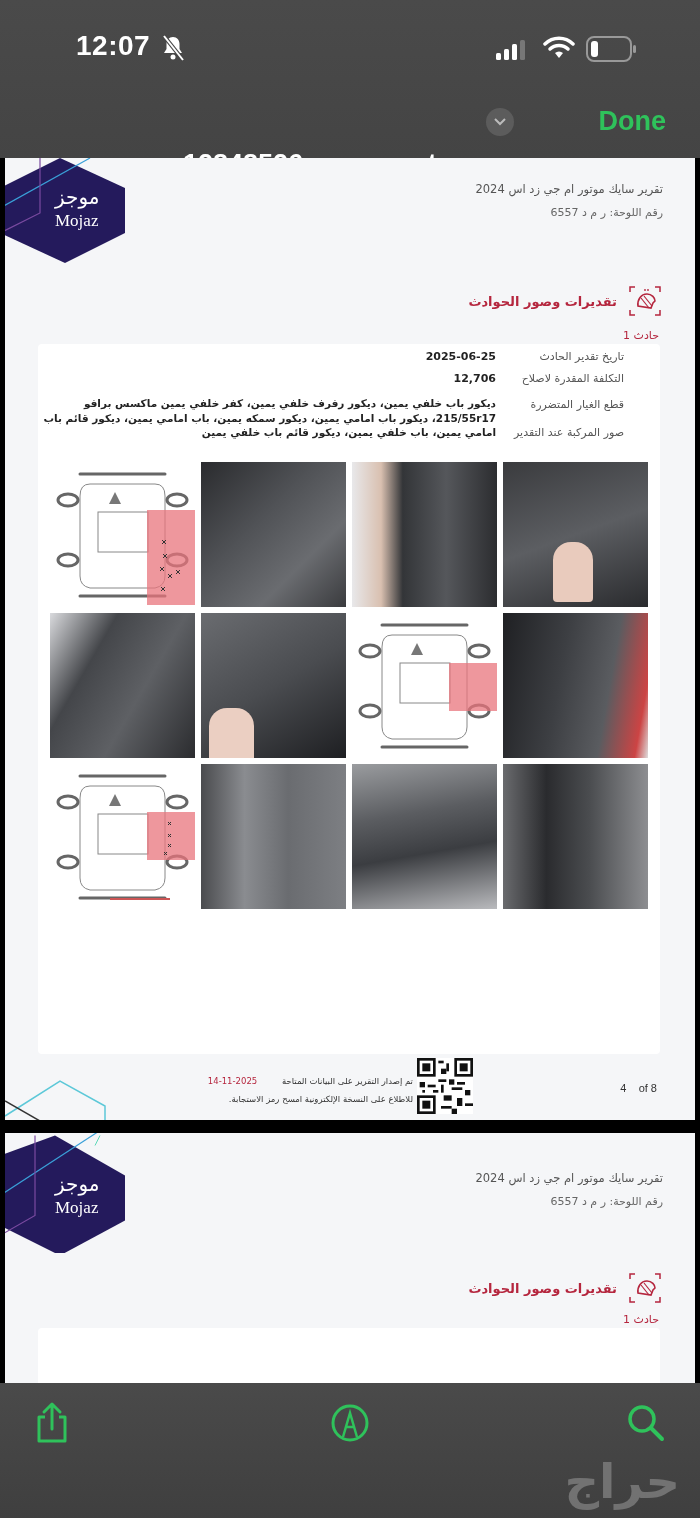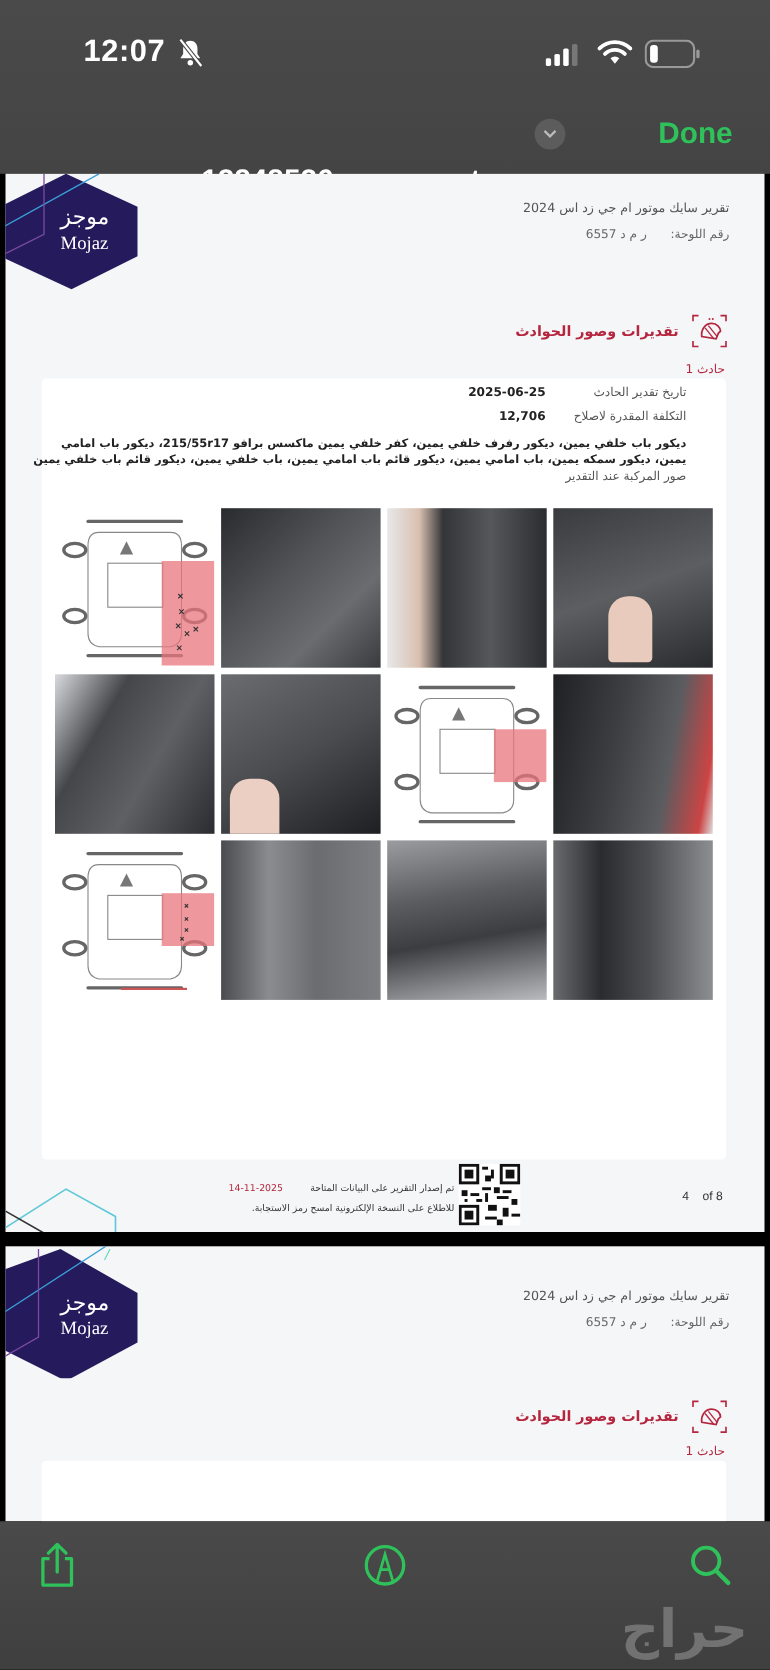--- a/index.html
+++ b/index.html
@@ -26,21 +26,21 @@
   .page1 { top: 158px; height: 962px; }
   .page2 { top: 1133px; height: 250px; }
 
   .logo { position: absolute; left: -5px; top: 0; width: 140px; height: 110px; }
   .logo-text { position: absolute; left: 50px; width: 80px; color: #fff; text-align: left; }
   .logo-ar { font-size: 20px; line-height: 22px; }
   .logo-en { font-family: Liberation Serif, serif; font-size: 17px; line-height: 26px; }
 
   .hdr-title { position: absolute; right: 32px; top: 24px; font-size: 11.5px; color: #555; direction: rtl; }
   .hdr-plate { position: absolute; right: 32px; top: 48px; font-size: 11px; color: #666; direction: rtl; }
-  .hdr-plate .val { margin-right: 18px; }
+  .hdr-plate .val { }
 
   .section-head { position: absolute; right: 32px; direction: rtl; display: flex; align-items: center; gap: 10px; }
   .section-icon { width: 36px; height: 34px; }
   .section-title { color: #b5263e; font-weight: 700; font-size: 13px; }
   .incident-no { position: absolute; right: 36px; font-size: 11px; color: #b5263e; direction: rtl; }
 
   .card { position: absolute; left: 33px; width: 622px; background: #fff; border-radius: 4px; }
   .info-table { position: absolute; right: 36px; top: 0; width: 600px; direction: rtl; }
   .info-row { display: flex; direction: rtl; font-size: 11px; margin-bottom: 0; }
   .info-label { width: 128px; color: #555; flex-shrink: 0; }
@@ -135,20 +135,21 @@
     <div class="info-table" style="top:6px;">
       <div class="info-row" style="height:22px;">
         <span class="info-label">تاريخ تقدير الحادث</span>
         <span class="info-val">2025-06-25</span>
       </div>
       <div class="info-row" style="height:24px;">
         <span class="info-label">التكلفة المقدرة لاصلاح</span>
         <span class="info-val">12,706</span>
       </div>
       <div class="info-row" style="position:relative;">
+        <span class="info-label" style="padding-top:2px;">قطع الغيار المتضررة</span>
         <span class="info-val" style="font-size:10.5px; line-height:14.5px;">ديكور باب خلفي يمين، ديكور رفرف خلفي يمين، كفر خلفي يمين ماكسس برافو 215/55r17، ديكور باب امامي يمين، ديكور سمكه يمين، باب امامي يمين، ديكور قائم باب امامي يمين، باب خلفي يمين، ديكور قائم باب خلفي يمين</span>
       </div>
       <div class="info-row" style="position:absolute; right:0; top:76px;">
         <span class="info-label">صور المركبة عند التقدير</span>
       </div>
     </div>
 
     <div class="grid">
 
       <div class="tile">

